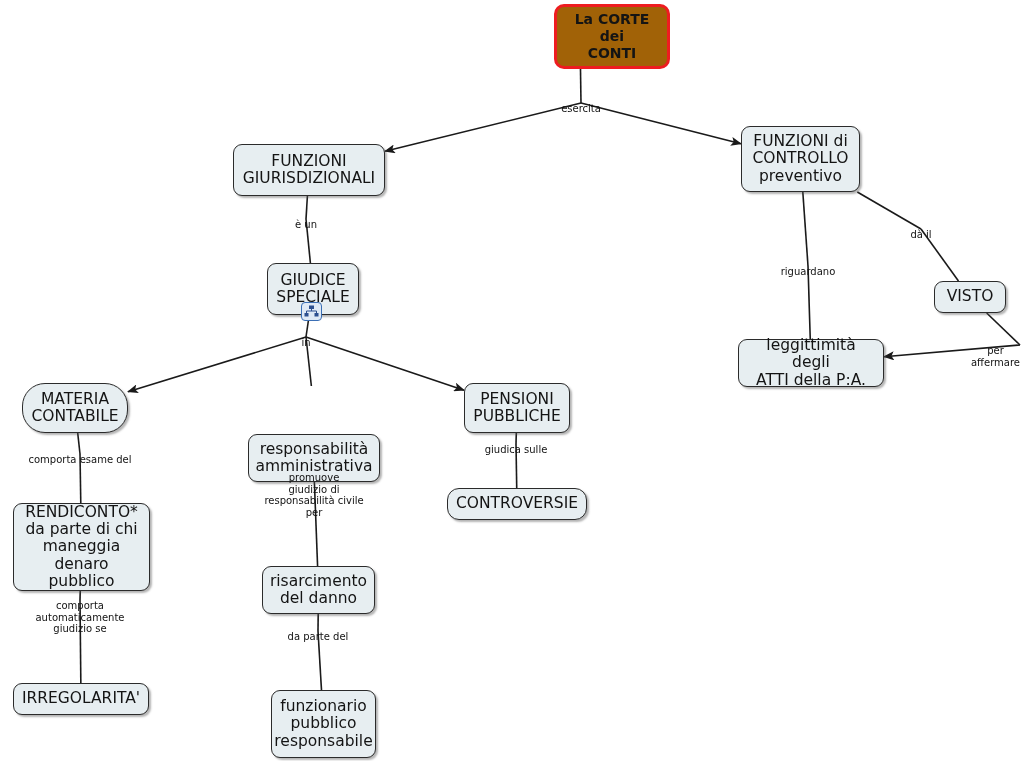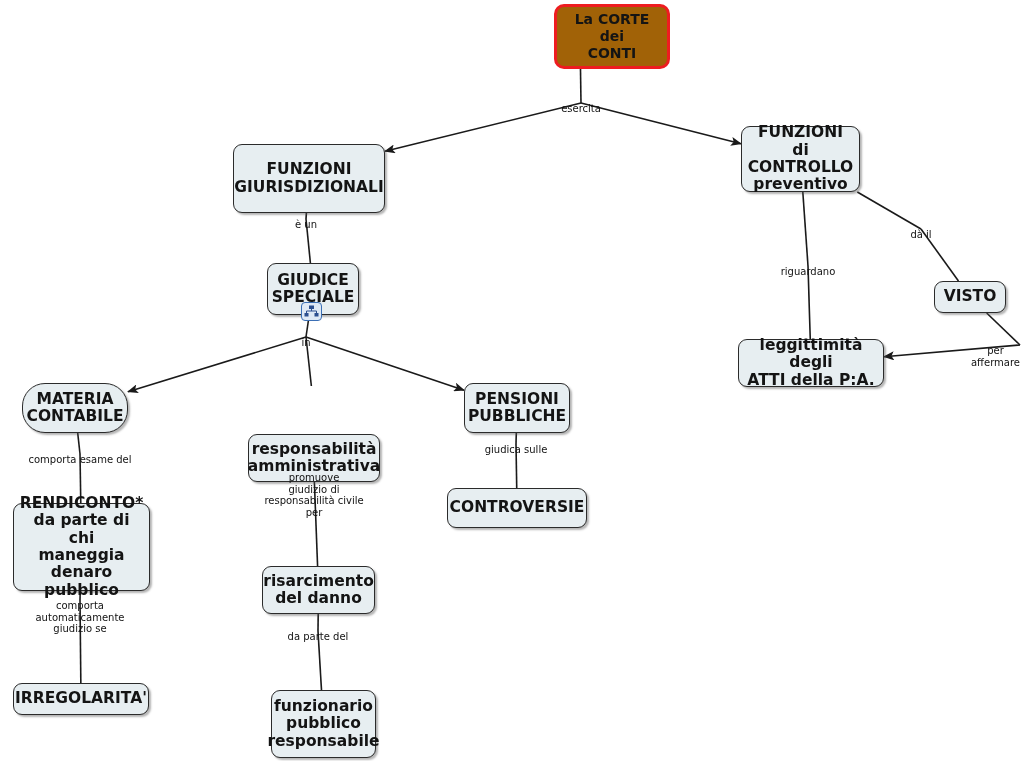--- a/index.html
+++ b/index.html
@@ -37,21 +37,20 @@
     justify-content: center;
     text-align: center;
     color: #141414;
     font-family: "DejaVu Sans", sans-serif;
     font-size: 15.5px;
     line-height: 1.12;
     box-shadow: 2px 2px 2px rgba(90,90,90,0.45);
     padding: 2px 6px;
     white-space: pre-line;
     z-index: 3;
-    font-weight: bold;
   }
   .node.root {
     background: #a16207;
     border: 3px solid #ee1c20;
     border-radius: 10px;
     font-weight: bold;
     font-size: 14px;
     line-height: 1.2;
     box-shadow: none;
     margin-left: 32px;
@@ -119,37 +118,37 @@
         <line x1="318.2073170731707" y1="614" x2="318" y2="631" stroke="#1a1a1a" stroke-width="1.6"></line>
         <line x1="318" y1="631" x2="321.48924731182797" y2="690" stroke="#1a1a1a" stroke-width="1.6"></line>
         <line x1="516.3055555555555" y1="433" x2="516" y2="444" stroke="#1a1a1a" stroke-width="1.6"></line>
         <line x1="516" y1="444" x2="516.7333333333333" y2="488" stroke="#1a1a1a" stroke-width="1.6"></line>
       </g>
   </svg>
   <div id="node-layer">
       <div class="node root" style="left: 522px; top: 4px; width: 116px; height: 65px;">La CORTE
 dei
 CONTI</div>
-      <div class="node" style="left: 233px; top: 144px; width: 152px; height: 69px;">FUNZIONI
+      <div class="node" style="left: 233px; top: 144px; width: 152px; height: 52px;">FUNZIONI
 GIURISDIZIONALI</div>
       <div class="node" style="left: 741px; top: 126px; width: 119px; height: 66px;">FUNZIONI di
 CONTROLLO
 preventivo</div>
       <div class="node" style="left: 267px; top: 263px; width: 92px; height: 52px;">GIUDICE
 SPECIALE</div>
       <div class="node" style="left: 934px; top: 281px; width: 72px; height: 32px;">VISTO</div>
       <div class="node" style="left: 738px; top: 339px; width: 146px; height: 48px;">leggittimità degli
 ATTI della P:A.</div>
       <div class="node" style="left: 22px; top: 383px; width: 106px; height: 50px; border-radius: 23px;">MATERIA
 CONTABILE</div>
       <div class="node" style="left: 248px; top: 386px; width: 132px; height: 48px; margin-top: 48px;">responsabilità
 amministrativa</div>
       <div class="node" style="left: 464px; top: 383px; width: 106px; height: 50px;">PENSIONI
 PUBBLICHE</div>
-      <div class="node" style="left: 447px; top: 488px; width: 140px; height: 40px;">CONTROVERSIE</div>
+      <div class="node" style="left: 447px; top: 488px; width: 140px; height: 32px; border-radius: 12px;">CONTROVERSIE</div>
       <div class="node" style="left: 13px; top: 503px; width: 137px; height: 88px;">RENDICONTO*
 da parte di chi
 maneggia
 denaro pubblico</div>
       <div class="node" style="left: 262px; top: 566px; width: 113px; height: 48px;">risarcimento
 del danno</div>
       <div class="node" style="left: 13px; top: 683px; width: 136px; height: 32px;">IRREGOLARITA'</div>
       <div class="node" style="left: 271px; top: 690px; width: 105px; height: 68px;">funzionario
 pubblico
 responsabile</div>

